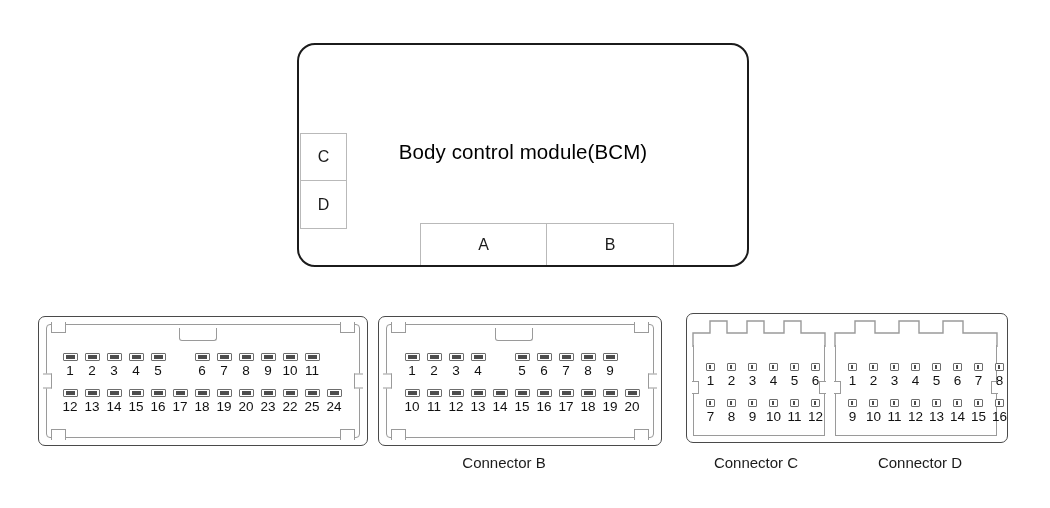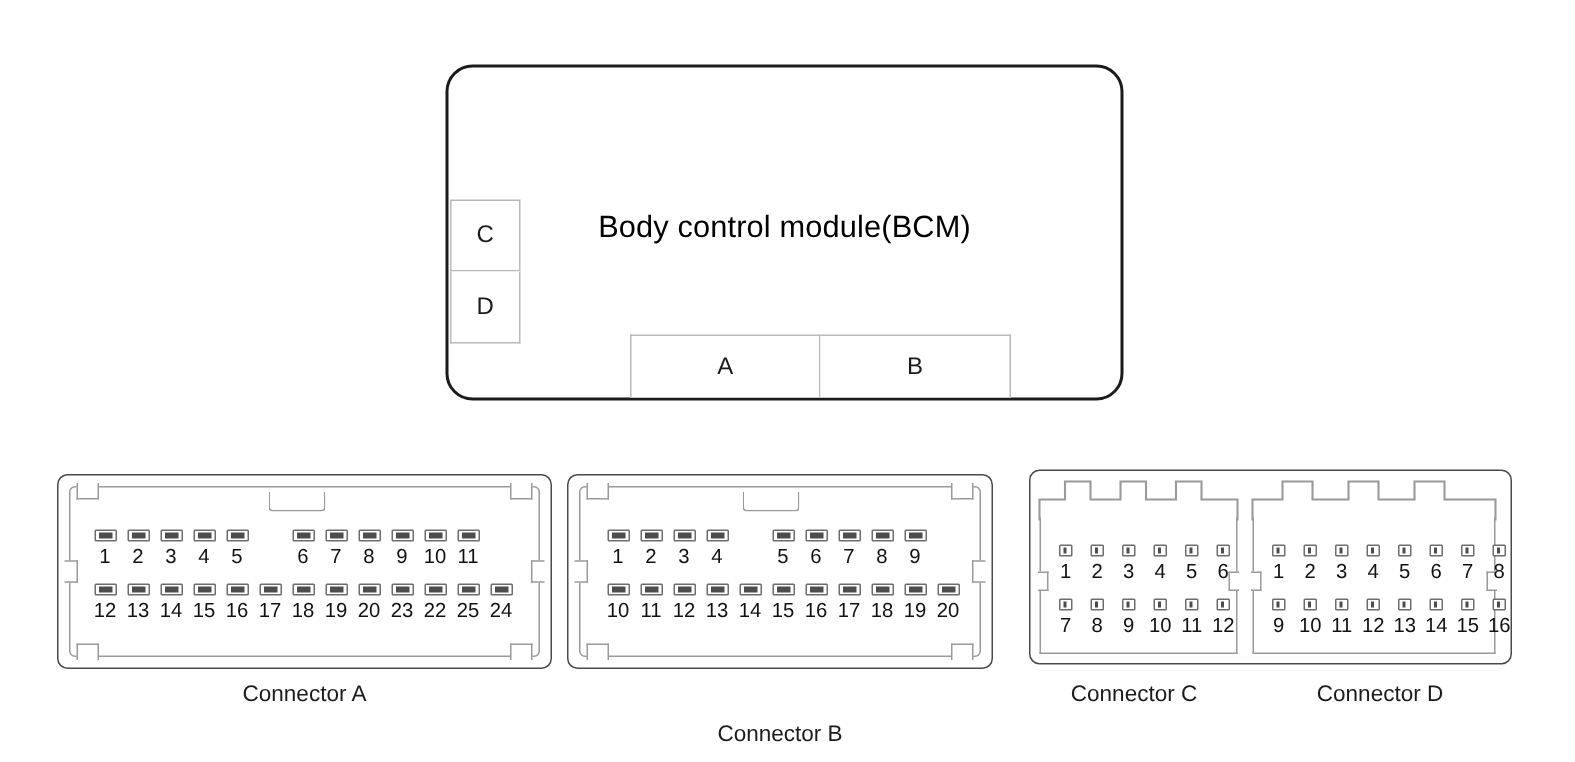--- a/index.html
+++ b/index.html
@@ -383,21 +383,20 @@
         <div class="pin">
           <div class="slot-wide"></div>
           <div class="pin-num">25</div>
         </div>
         <div class="pin">
           <div class="slot-wide"></div>
           <div class="pin-num">24</div>
         </div>
       </div>
   </div>
-  <div class="caption" style="left:38px; top:454px; width:330px;">Connector A</div>
 
   <div class="conn-ab" id="shell-b" style="left:378px; top:316px; width:284px; height:130px;">
     <div class="inner-frame"></div>
     <div class="notch tl"></div>
     <div class="notch tr"></div>
     <div class="notch bl"></div>
     <div class="notch br"></div>
     <div class="side-nub l"></div>
     <div class="side-nub r"></div>
     <div class="latch" style="left:116px;"></div>
@@ -483,21 +482,21 @@
         <div class="pin">
           <div class="slot-wide"></div>
           <div class="pin-num">19</div>
         </div>
         <div class="pin">
           <div class="slot-wide"></div>
           <div class="pin-num">20</div>
         </div>
       </div>
   </div>
-  <div class="caption" style="left:378px; top:454px; width:284px;margin-top:27px;">Connector B</div>
+  <div class="caption" style="left:362px; top:454px; width:284px;">Connector B</div>
 
   <div class="conn-cd">
 
     <div class="cd-block c">
       <svg class="crenel-svg" viewBox="0 0 132 28" preserveAspectRatio="none">
         <path d="M0,28 L0,14 L17,14 L17,2 L34,2 L34,14 L54,14 L54,2 L71,2 L71,14 L91,14 L91,2 L108,2 L108,14 L132,14 L132,28" fill="none" stroke="#9a9a9a" stroke-width="1.4"></path>
       </svg>
       <div class="cd-body"></div>
       <div class="cd-nub l"></div>
       <div class="cd-nub r"></div>

